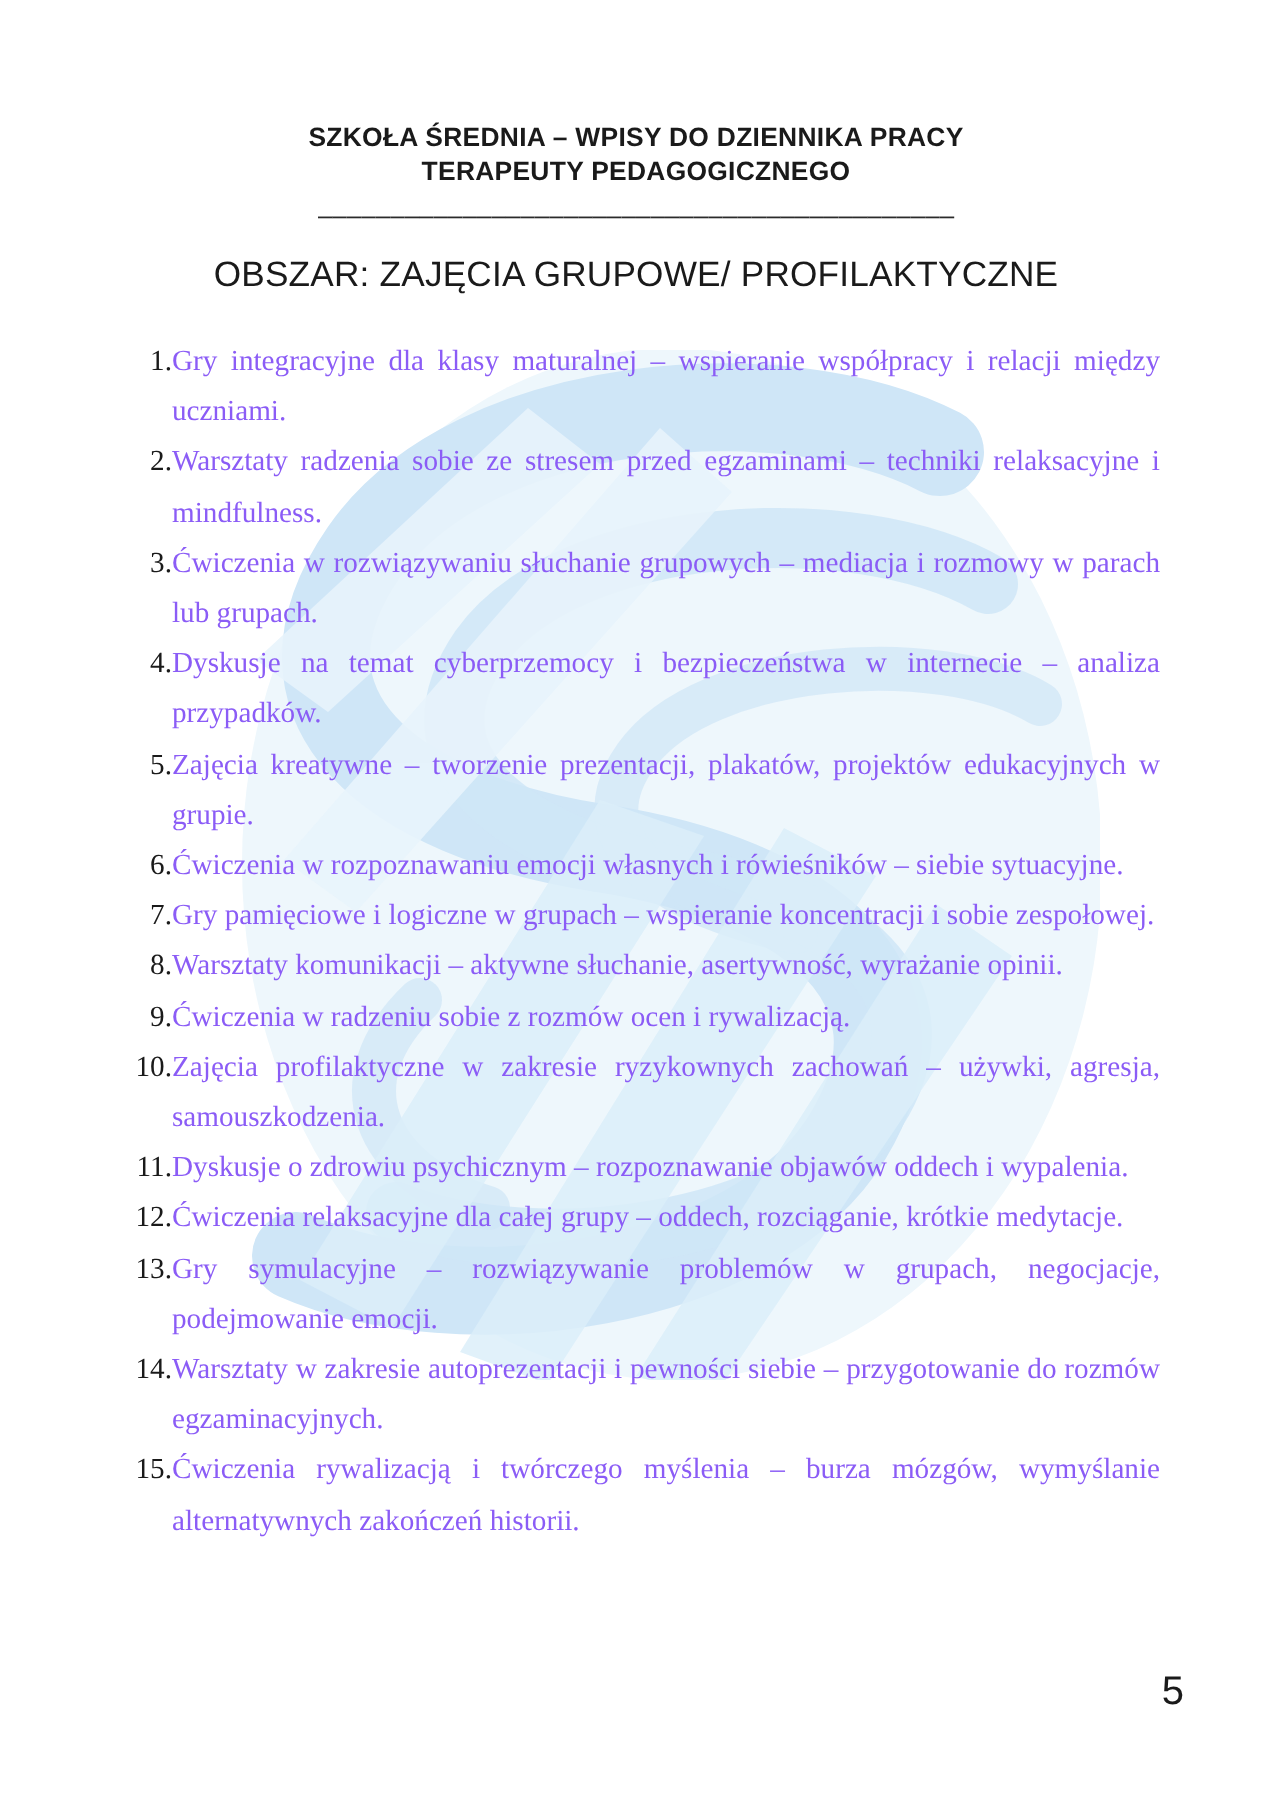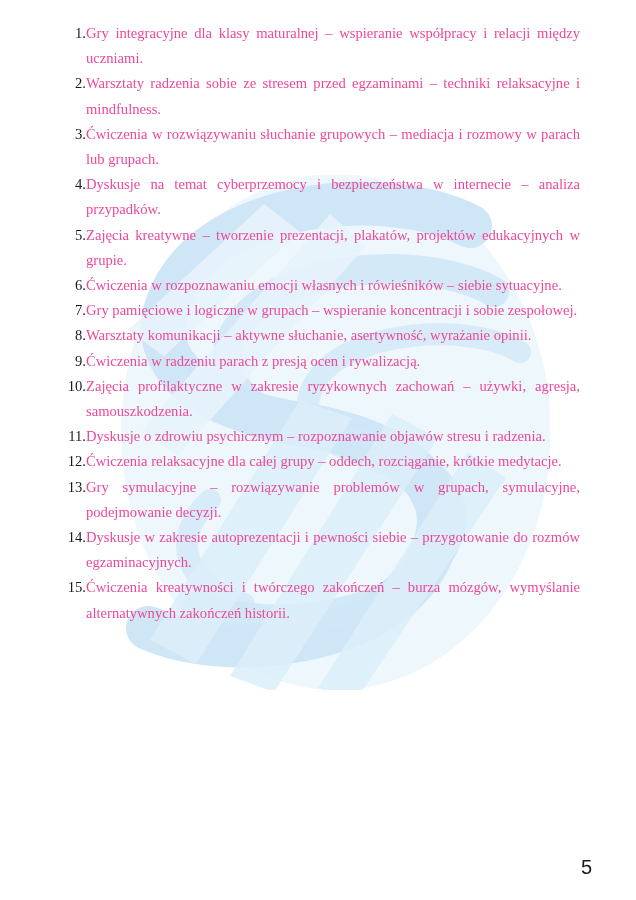--- a/index.html
+++ b/index.html
@@ -71,21 +71,21 @@
     margin: 21px 0 0 0;
     padding: 0 56px 0 70px;
     list-style: none;
     counter-reset: li;
   }
   #list > li {
     position: relative;
     counter-increment: li;
     font-size: 14.6px;
     line-height: 25.2px;
-    color: #ec4899;
+    color: #8b5cf6;
     text-align: justify;
     text-justify: inter-word;
     padding-left: 16px;
     margin: 0 0 0 0;
   }
   #list > li::before {
     content: counter(li) ".";
     position: absolute;
     left: -18px;
     top: 0;
@@ -137,33 +137,39 @@
     </g>
     <g fill="#e8f4fc" opacity="0.9">
       <path d="M 128 330 L 264 204 L 300 232 L 164 356 Z"></path>
       <path d="M 142 430 L 330 214 L 366 246 L 178 456 Z"></path>
     </g>
   </g>
 </svg>
 
 <div id="page">
 
+  <div id="header">
+    <div class="doc-title">SZKOŁA ŚREDNIA – WPISY DO DZIENNIKA PRACY</div>
+    <div class="doc-title">TERAPEUTY PEDAGOGICZNEGO</div>
+    <div class="divider">––––––––––––––––––––––––––––––––––––––––––––</div>
+    <div class="section-heading">OBSZAR: ZAJĘCIA GRUPOWE/ PROFILAKTYCZNE</div>
+  </div>
 
   <ol id="list">
     <li><span>Gry integracyjne dla klasy maturalnej – wspieranie współpracy i relacji między uczniami.</span></li>
     <li><span>Warsztaty radzenia sobie ze stresem przed egzaminami – techniki relaksacyjne i mindfulness.</span></li>
     <li><span>Ćwiczenia w rozwiązywaniu słuchanie grupowych – mediacja i rozmowy w parach lub grupach.</span></li>
     <li><span>Dyskusje na temat cyberprzemocy i bezpieczeństwa w internecie – analiza przypadków.</span></li>
     <li><span>Zajęcia kreatywne – tworzenie prezentacji, plakatów, projektów edukacyjnych w grupie.</span></li>
     <li><span>Ćwiczenia w rozpoznawaniu emocji własnych i rówieśników – siebie sytuacyjne.</span></li>
     <li><span>Gry pamięciowe i logiczne w grupach – wspieranie koncentracji i sobie zespołowej.</span></li>
     <li><span>Warsztaty komunikacji – aktywne słuchanie, asertywność, wyrażanie opinii.</span></li>
-    <li><span>Ćwiczenia w radzeniu parach z presją ocen i rywalizacją.</span></li>
+    <li><span>Ćwiczenia w radzeniu sobie z rozmów ocen i rywalizacją.</span></li>
     <li><span>Zajęcia profilaktyczne w zakresie ryzykownych zachowań – używki, agresja, samouszkodzenia.</span></li>
-    <li><span>Dyskusje o zdrowiu psychicznym – rozpoznawanie objawów stresu i radzenia.</span></li>
+    <li><span>Dyskusje o zdrowiu psychicznym – rozpoznawanie objawów oddech i wypalenia.</span></li>
     <li><span>Ćwiczenia relaksacyjne dla całej grupy – oddech, rozciąganie, krótkie medytacje.</span></li>
-    <li><span>Gry symulacyjne – rozwiązywanie problemów w grupach, symulacyjne, podejmowanie decyzji.</span></li>
-    <li><span>Dyskusje w zakresie autoprezentacji i pewności siebie – przygotowanie do rozmów egzaminacyjnych.</span></li>
-    <li><span>Ćwiczenia kreatywności i twórczego zakończeń – burza mózgów, wymyślanie alternatywnych zakończeń historii.</span></li>
+    <li><span>Gry symulacyjne – rozwiązywanie problemów w grupach, negocjacje, podejmowanie emocji.</span></li>
+    <li><span>Warsztaty w zakresie autoprezentacji i pewności siebie – przygotowanie do rozmów egzaminacyjnych.</span></li>
+    <li><span>Ćwiczenia rywalizacją i twórczego myślenia – burza mózgów, wymyślanie alternatywnych zakończeń historii.</span></li>
   </ol>
 
   <div id="page-number">5</div>
 </div>
 
 </body></html>

